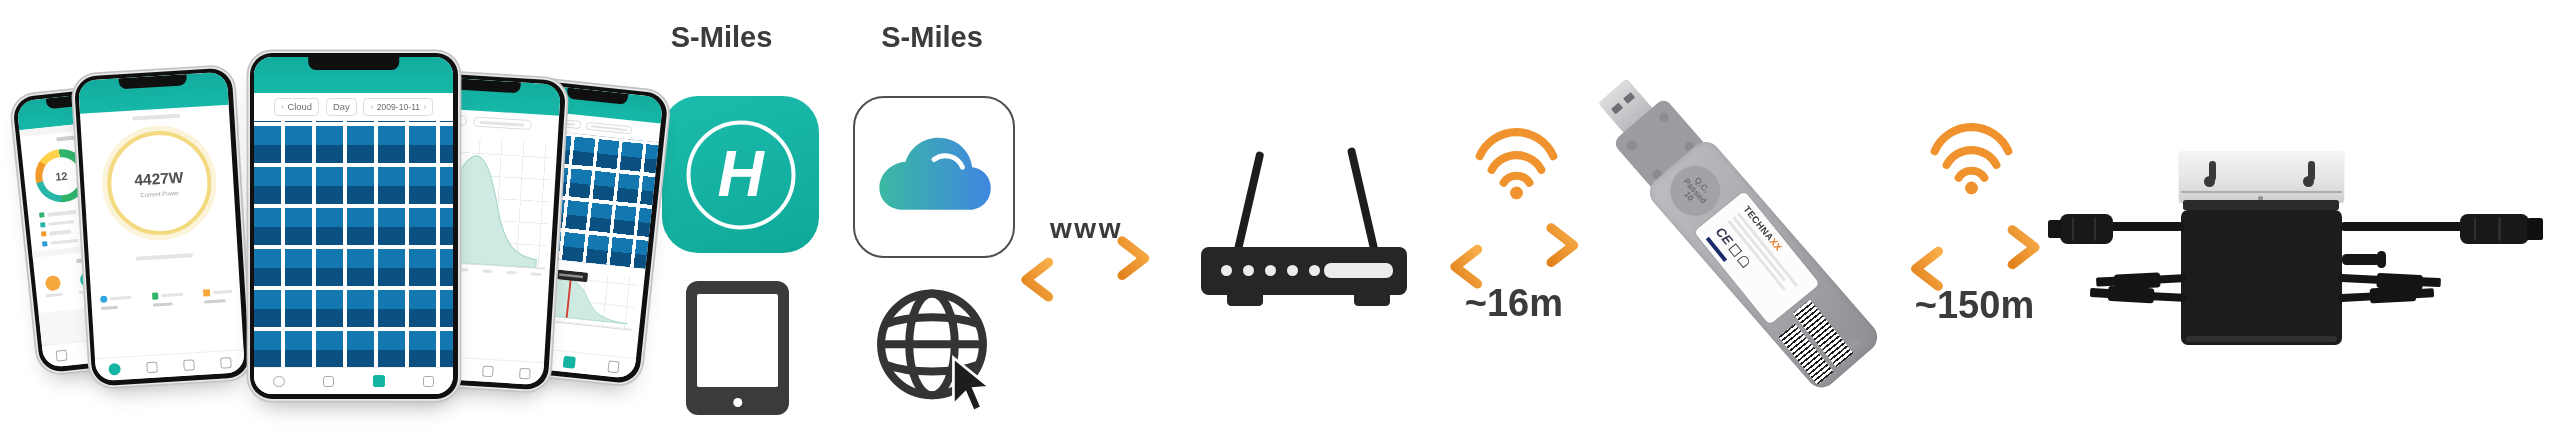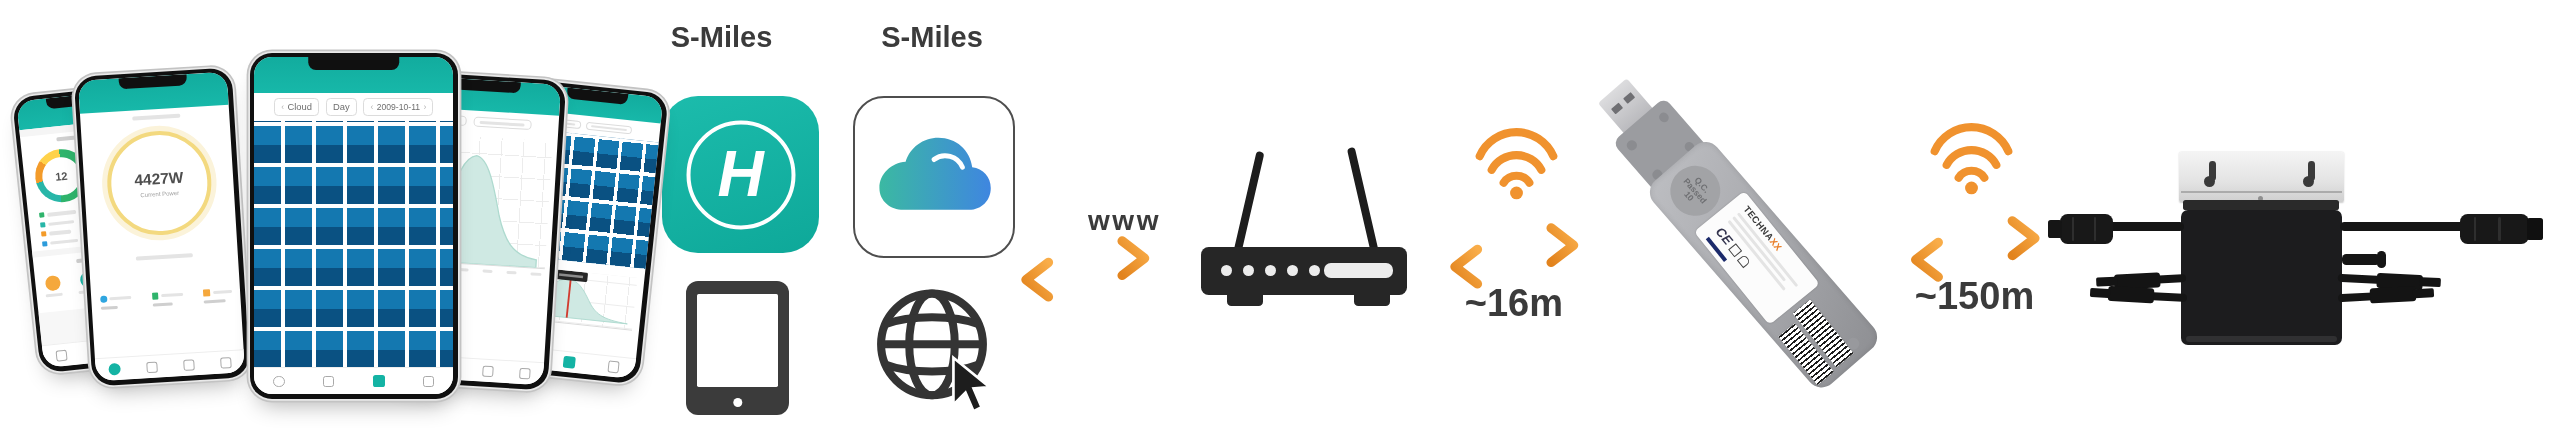--- a/index.html
+++ b/index.html
@@ -350,21 +350,21 @@
         <ellipse cx="50" cy="48" rx="17" ry="38"></ellipse>
         <path d="M15 33 C33 26 67 26 85 33"></path>
         <path d="M12 48 H88"></path>
         <path d="M15 63 C33 70 67 70 85 63"></path>
       </g>
       <polygon points="66,58 66,93 75,84 81,98 87,95 81,81 93,80" fill="#1d1d1d" stroke="#ffffff" stroke-width="2"></polygon>
     </svg>
   </div>
 
   <div class="abs" style="left:992px;top:189px;width:189px;height:129px;">
-    <div class="wwwlabel abs" style="left:21.5px;top:16px;width:146px;padding-left:38px;">www</div>
+    <div class="wwwlabel abs" style="left:21.5px;top:24px;width:146px;">www</div>
     <svg class="abs" style="left:4.3px;top:45px;" width="176" height="69" viewBox="0 0 205 80">
       <defs>
           <linearGradient id="ag1" x1="0" y1="1" x2="1" y2="0">
         <stop offset="0" stop-color="#e2831d"></stop>
             <stop offset="1" stop-color="#f9ad49"></stop>
       </linearGradient>
         </defs>
       <g fill="none" stroke="url(#ag1)" stroke-width="11" stroke-linecap="round" stroke-linejoin="round">
         <path d="M30 27 H160"></path>
           <path d="M147 8 L173 28 L147 48"></path>
@@ -459,21 +459,21 @@
   </div>
 
   <svg class="abs" style="left:1927px;top:120px;" width="89" height="76" viewBox="0 0 104 88">
     <g fill="none" stroke="#f0922e" stroke-width="9.5" stroke-linecap="round">
       <path d="M9 36 A47 47 0 0 1 95 36"></path>
       <path d="M23 52 A33 33 0 0 1 81 52"></path>
       <path d="M37 67 A18 18 0 0 1 67 67"></path>
     </g>
     <circle cx="52" cy="79" r="7.5" fill="#f0922e"></circle>
   </svg>
-  <div class="abs" style="left:1880px;top:211px;width:206px;height:129px;">
+  <div class="abs" style="left:1880px;top:220px;width:206px;height:129px;">
     <svg class="abs" style="left:4.3px;top:3.4px;" width="180" height="69" viewBox="0 0 205 80">
       <defs>
           <linearGradient id="ag3" x1="0" y1="1" x2="1" y2="0">
         <stop offset="0" stop-color="#e2831d"></stop>
             <stop offset="1" stop-color="#f9ad49"></stop>
       </linearGradient>
         </defs>
       <g fill="none" stroke="url(#ag3)" stroke-width="11" stroke-linecap="round" stroke-linejoin="round">
         <path d="M30 27 H160"></path>
           <path d="M147 8 L173 28 L147 48"></path>

